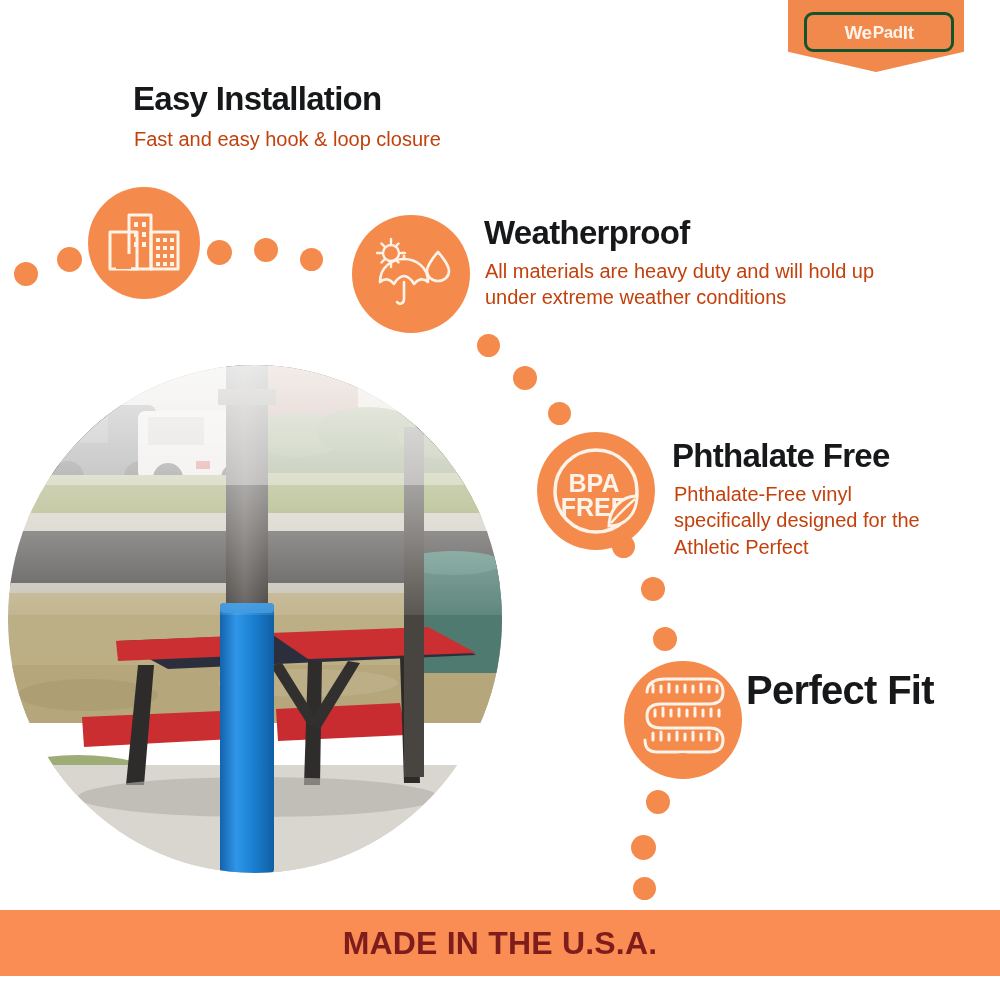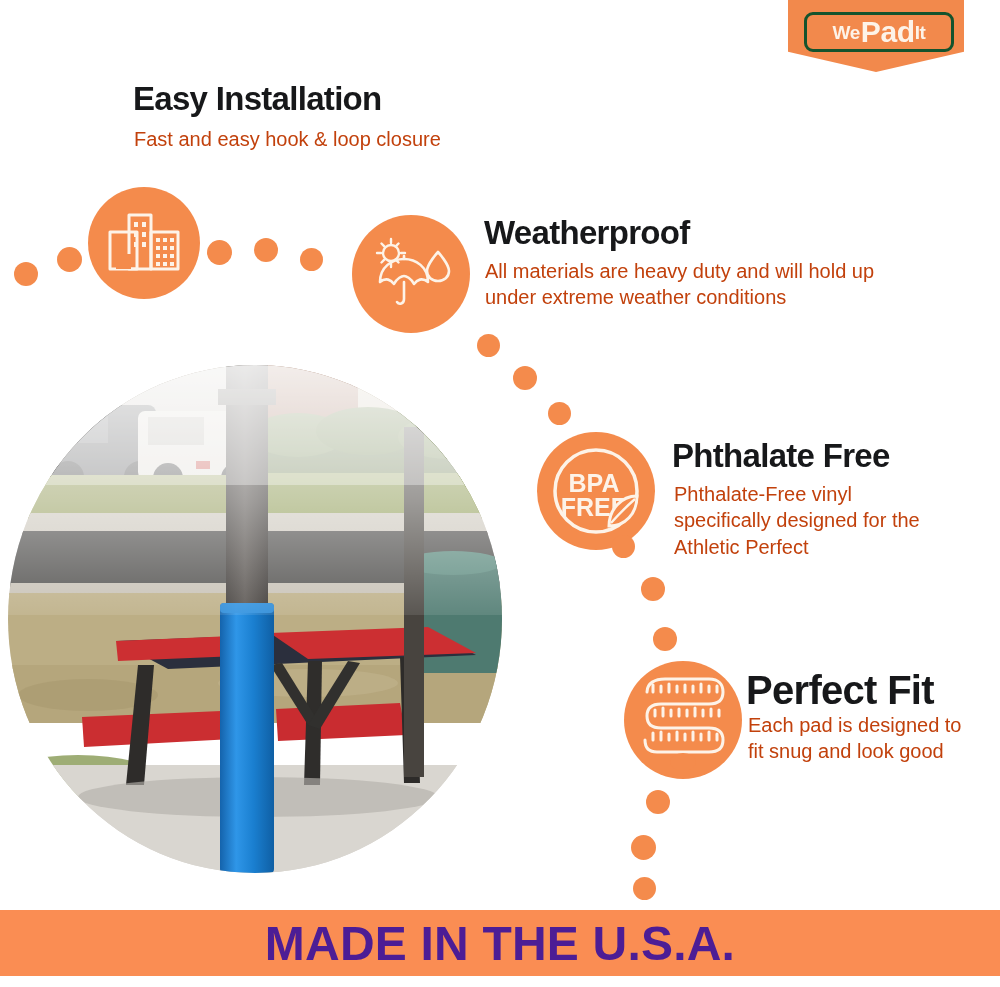--- a/index.html
+++ b/index.html
@@ -47,21 +47,21 @@
     letter-spacing: -0.4px;
   }
   .logo-we {
     color: #fdf3e8;
     font-size: 19px;
     font-weight: bold;
     line-height: 1;
   }
   .logo-pad {
     color: #fdf3e8;
-    font-size: 30px;
+    font-size: 17px;
     font-weight: bold;
     line-height: 1;
     margin-left: 1px;
   }
   .logo-it {
     color: #fdf3e8;
     font-size: 19px;
     font-weight: bold;
     line-height: 1;
   }
@@ -116,22 +116,22 @@
     left: 0;
     top: 910px;
     width: 1000px;
     height: 66px;
     background: #fa8d53;
     display: flex;
     align-items: center;
     justify-content: center;
   }
   .banner-text {
-    color: #4c1d95;
-    font-size: 48px;
+    color: #7f1d1d;
+    font-size: 32px;
     font-weight: bold;
     letter-spacing: 0.2px;
   }
 </style>
 </head>
 <body>
 
 <div id="page">
 
   <div class="logo-wrap">
@@ -231,21 +231,20 @@
         <path d="M12 22 C12 13 20 9 30 9 L74 9 C84 9 88 15 88 22 C88 29 84 34 74 34 L26 34 C16 34 12 39 12 46 C12 53 16 58 26 58 L74 58 C84 58 88 63 88 70 C88 77 84 82 74 82 L22 82 C14 82 10 78 10 70"></path>
         <path d="M18 22 V15 M26 22 V16 M34 22 V14 M42 22 V16 M50 22 V15 M58 22 V16 M66 22 V14 M74 22 V16 M82 22 V16"></path>
         <path d="M20 46 V40 M28 46 V38 M36 46 V40 M44 46 V39 M52 46 V40 M60 46 V38 M68 46 V40 M76 46 V39 M84 46 V40"></path>
         <path d="M18 70 V63 M26 70 V62 M34 70 V64 M42 70 V62 M50 70 V64 M58 70 V62 M66 70 V64 M74 70 V62 M82 70 V64"></path>
       </g>
       <ellipse cx="48" cy="92" rx="13" ry="9" fill="#f48b4c" stroke="#fdf3e8" stroke-width="0"></ellipse>
     </svg>
   </div>
 
   <div class="feature-title" style="left:746px; top:668px; font-size:40px;">Perfect Fit</div>
-  <div class="feature-desc" style="left:748px; top:712px; font-size:20px; width:225px;">Each pad is designed to fit snug and look good</div>
 
   <div class="dot" style="left:646px; top:790px; width:24px; height:24px;"></div>
   <div class="dot" style="left:631px; top:835px; width:25px; height:25px;"></div>
   <div class="dot" style="left:633px; top:877px; width:23px; height:23px;"></div>
 
   <div class="photo">
     <svg class="photo-svg" viewBox="0 0 494 508" preserveAspectRatio="xMidYMid slice">
       <defs>
         <linearGradient id="fadeTop" x1="0" y1="0" x2="0" y2="1">
           <stop offset="0%" stop-color="#ffffff" stop-opacity="0.82"></stop>

